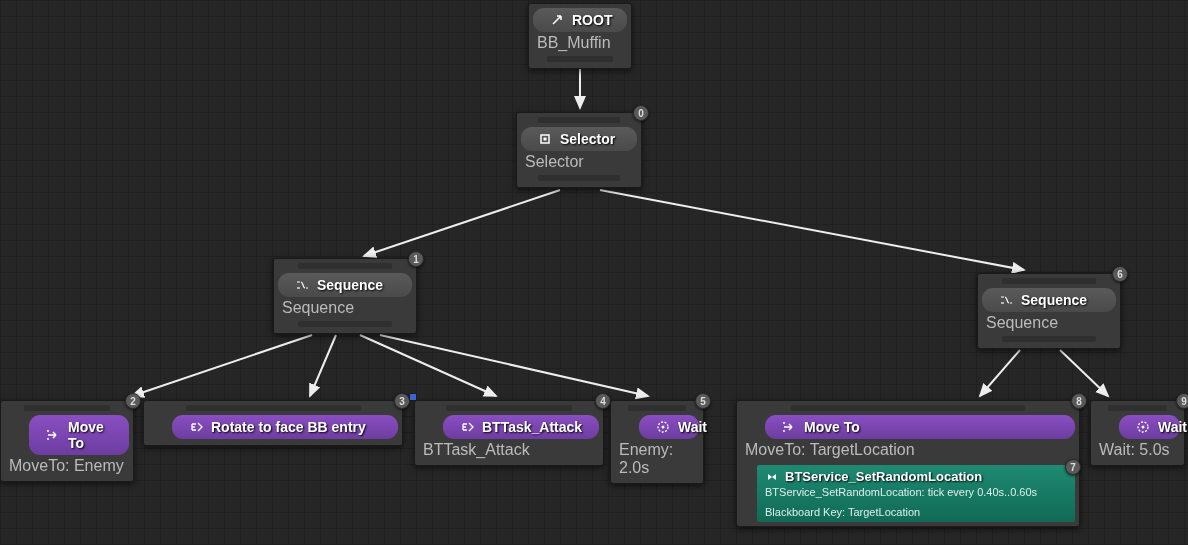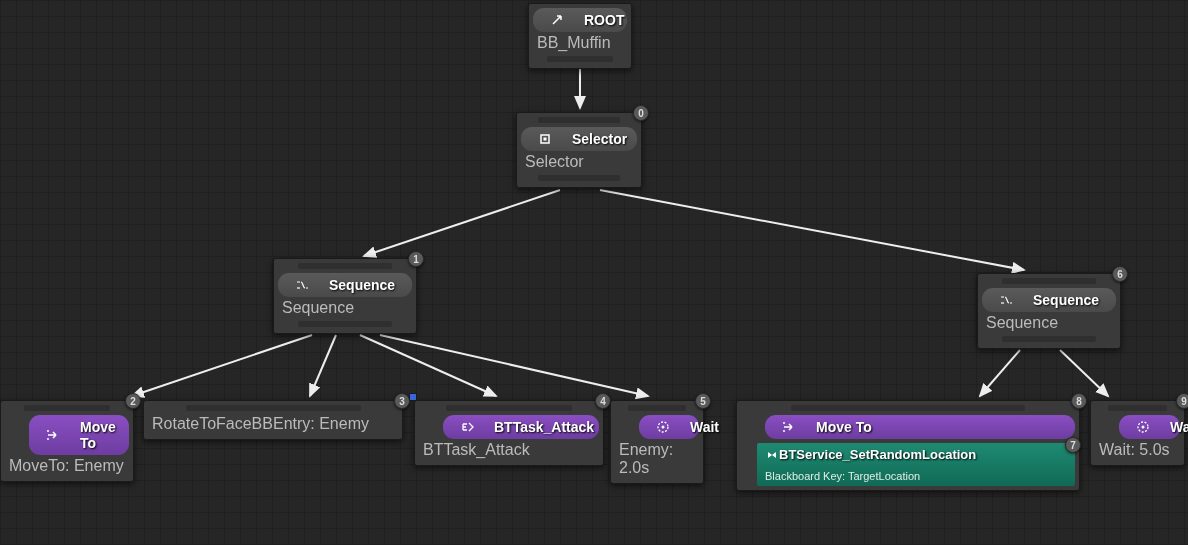--- a/index.html
+++ b/index.html
@@ -27,21 +27,21 @@
     border: 1px solid #1a1a1a;
     border-radius: 3px;
     box-shadow: 0 2px 6px rgba(0,0,0,0.6);
     padding: 4px;
   }
   .node-header {
     border-radius: 11px;
     padding: 4px 17px;
     display: flex;
     align-items: center;
-    gap: 20px;
+    gap: 8px;
     margin-bottom: 2px;
   }
   .node-title {
     color: #fff;
     font-weight: bold;
     font-size: 14px;
     text-shadow: 1px 1px 2px #000;
   }
   .node-sub {
     font-size: 16px;
@@ -56,20 +56,21 @@
     padding: 4px 8px;
     margin-top: 4px;
   }
   .service-title {
     color: #fff;
     font-weight: bold;
     font-size: 13px;
     text-shadow: 1px 1px 2px #000;
     display: flex;
     align-items: center;
+    gap: 6px;
   }
   .service-line {
     font-size: 11px;
     color: #ddeee8;
     margin-top: 2px;
   }
   .badge {
     position: absolute;
     top: -8px; right: -8px;
     width: 16px; height: 16px;
@@ -227,21 +228,29 @@
     <span class="node-title">Move To</span>
   </div>
   <div class="node-sub">MoveTo: Enemy</div>
 </div>
 
 <div class="node" style="left:143px; top:400px; width:260px;">
   <div class="badge">3</div>
   <div class="pins top">
       <div class="pin-bar"></div>
     </div>
-  <div class="node-sub">RotateToFaceBBEntry: Enemy</div>
+  <div class="node-header header-purple">
+    <span class="icon">
+      <svg viewBox="0 0 14 14">
+          <path d="M3 4 L3 10 M3 4 L7 4 M3 7 L6 7 M3 10 L7 10" stroke="#fff" stroke-width="1.3" fill="none"></path>
+          <path d="M9 3 L13 7 L9 11" stroke="#fff" stroke-width="1.3" fill="none"></path>
+        </svg>
+    </span>
+    <span class="node-title">Rotate to face BB entry</span>
+  </div>
 </div>
 
 <div class="node" style="left:414px; top:400px; width:190px;">
   <div class="badge">4</div>
   <div class="breakpoint"></div>
   <div class="pins top">
       <div class="pin-bar"></div>
     </div>
   <div class="node-header header-purple">
     <span class="icon">
@@ -280,31 +289,33 @@
   <div class="node-header header-purple">
     <span class="icon">
       <svg viewBox="0 0 14 14">
           <path d="M2 7 L10 7 M10 7 L7 4 M10 7 L7 10" stroke="#fff" stroke-width="1.5" fill="none"></path>
           <circle cx="2" cy="3" r="1" fill="#fff"></circle>
           <circle cx="2" cy="11" r="1" fill="#fff"></circle>
         </svg>
     </span>
     <span class="node-title">Move To</span>
   </div>
+  <div class="node-sub">MoveTo: TargetLocation</div>
   <div class="service-box" style="position:relative; margin-left:16px;">
     <div class="badge" style="top:-6px; right:-6px;">7</div>
     <div class="service-title">
       <span class="icon">
         <svg viewBox="0 0 14 14">
             <path d="M3 4 L7 7 L3 10 Z" fill="#fff"></path>
             <path d="M11 4 L7 7 L11 10 Z" fill="#fff"></path>
           </svg>
       </span>
       <span>BTService_SetRandomLocation</span>
     </div>
+    <div class="service-line">BTService_SetRandomLocation: tick every 0.40s..0.60s</div>
     <div class="service-line" style="margin-top:8px;">Blackboard Key: TargetLocation</div>
   </div>
 </div>
 
 <div class="node" style="left:1090px; top:400px; width:95px;">
   <div class="badge">9</div>
   <div class="pins top">
       <div class="pin-bar"></div>
     </div>
   <div class="node-header header-purple">

